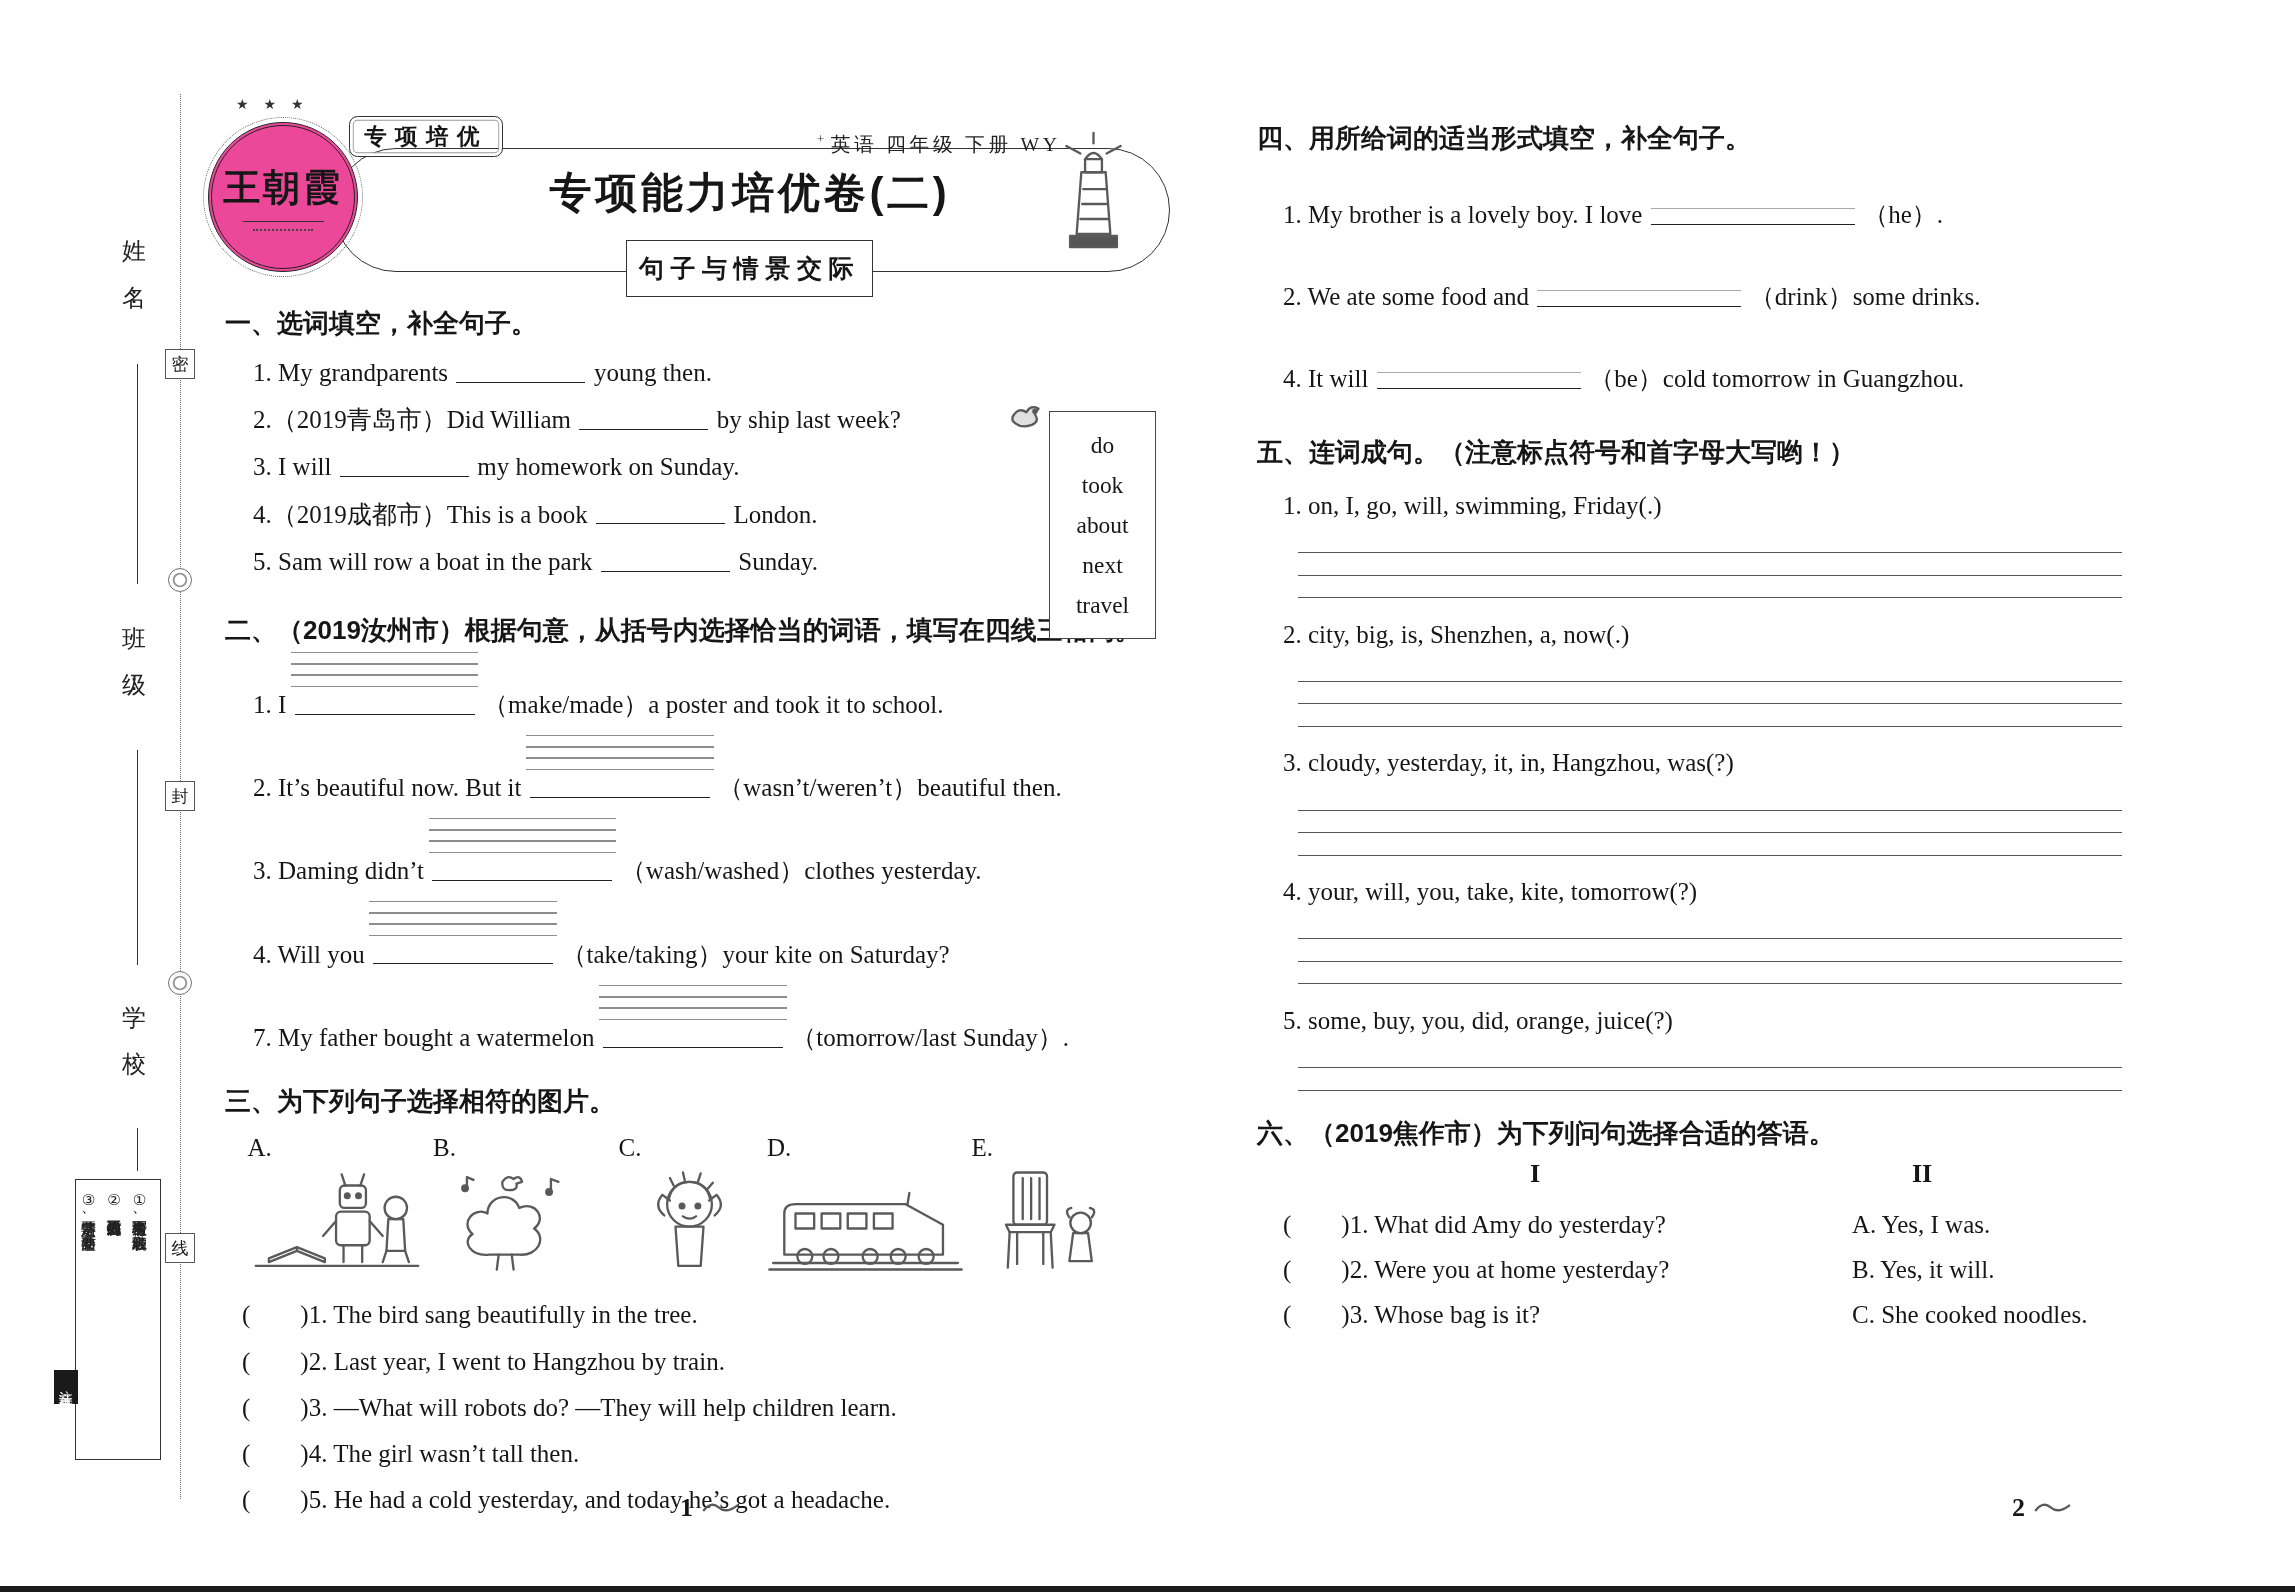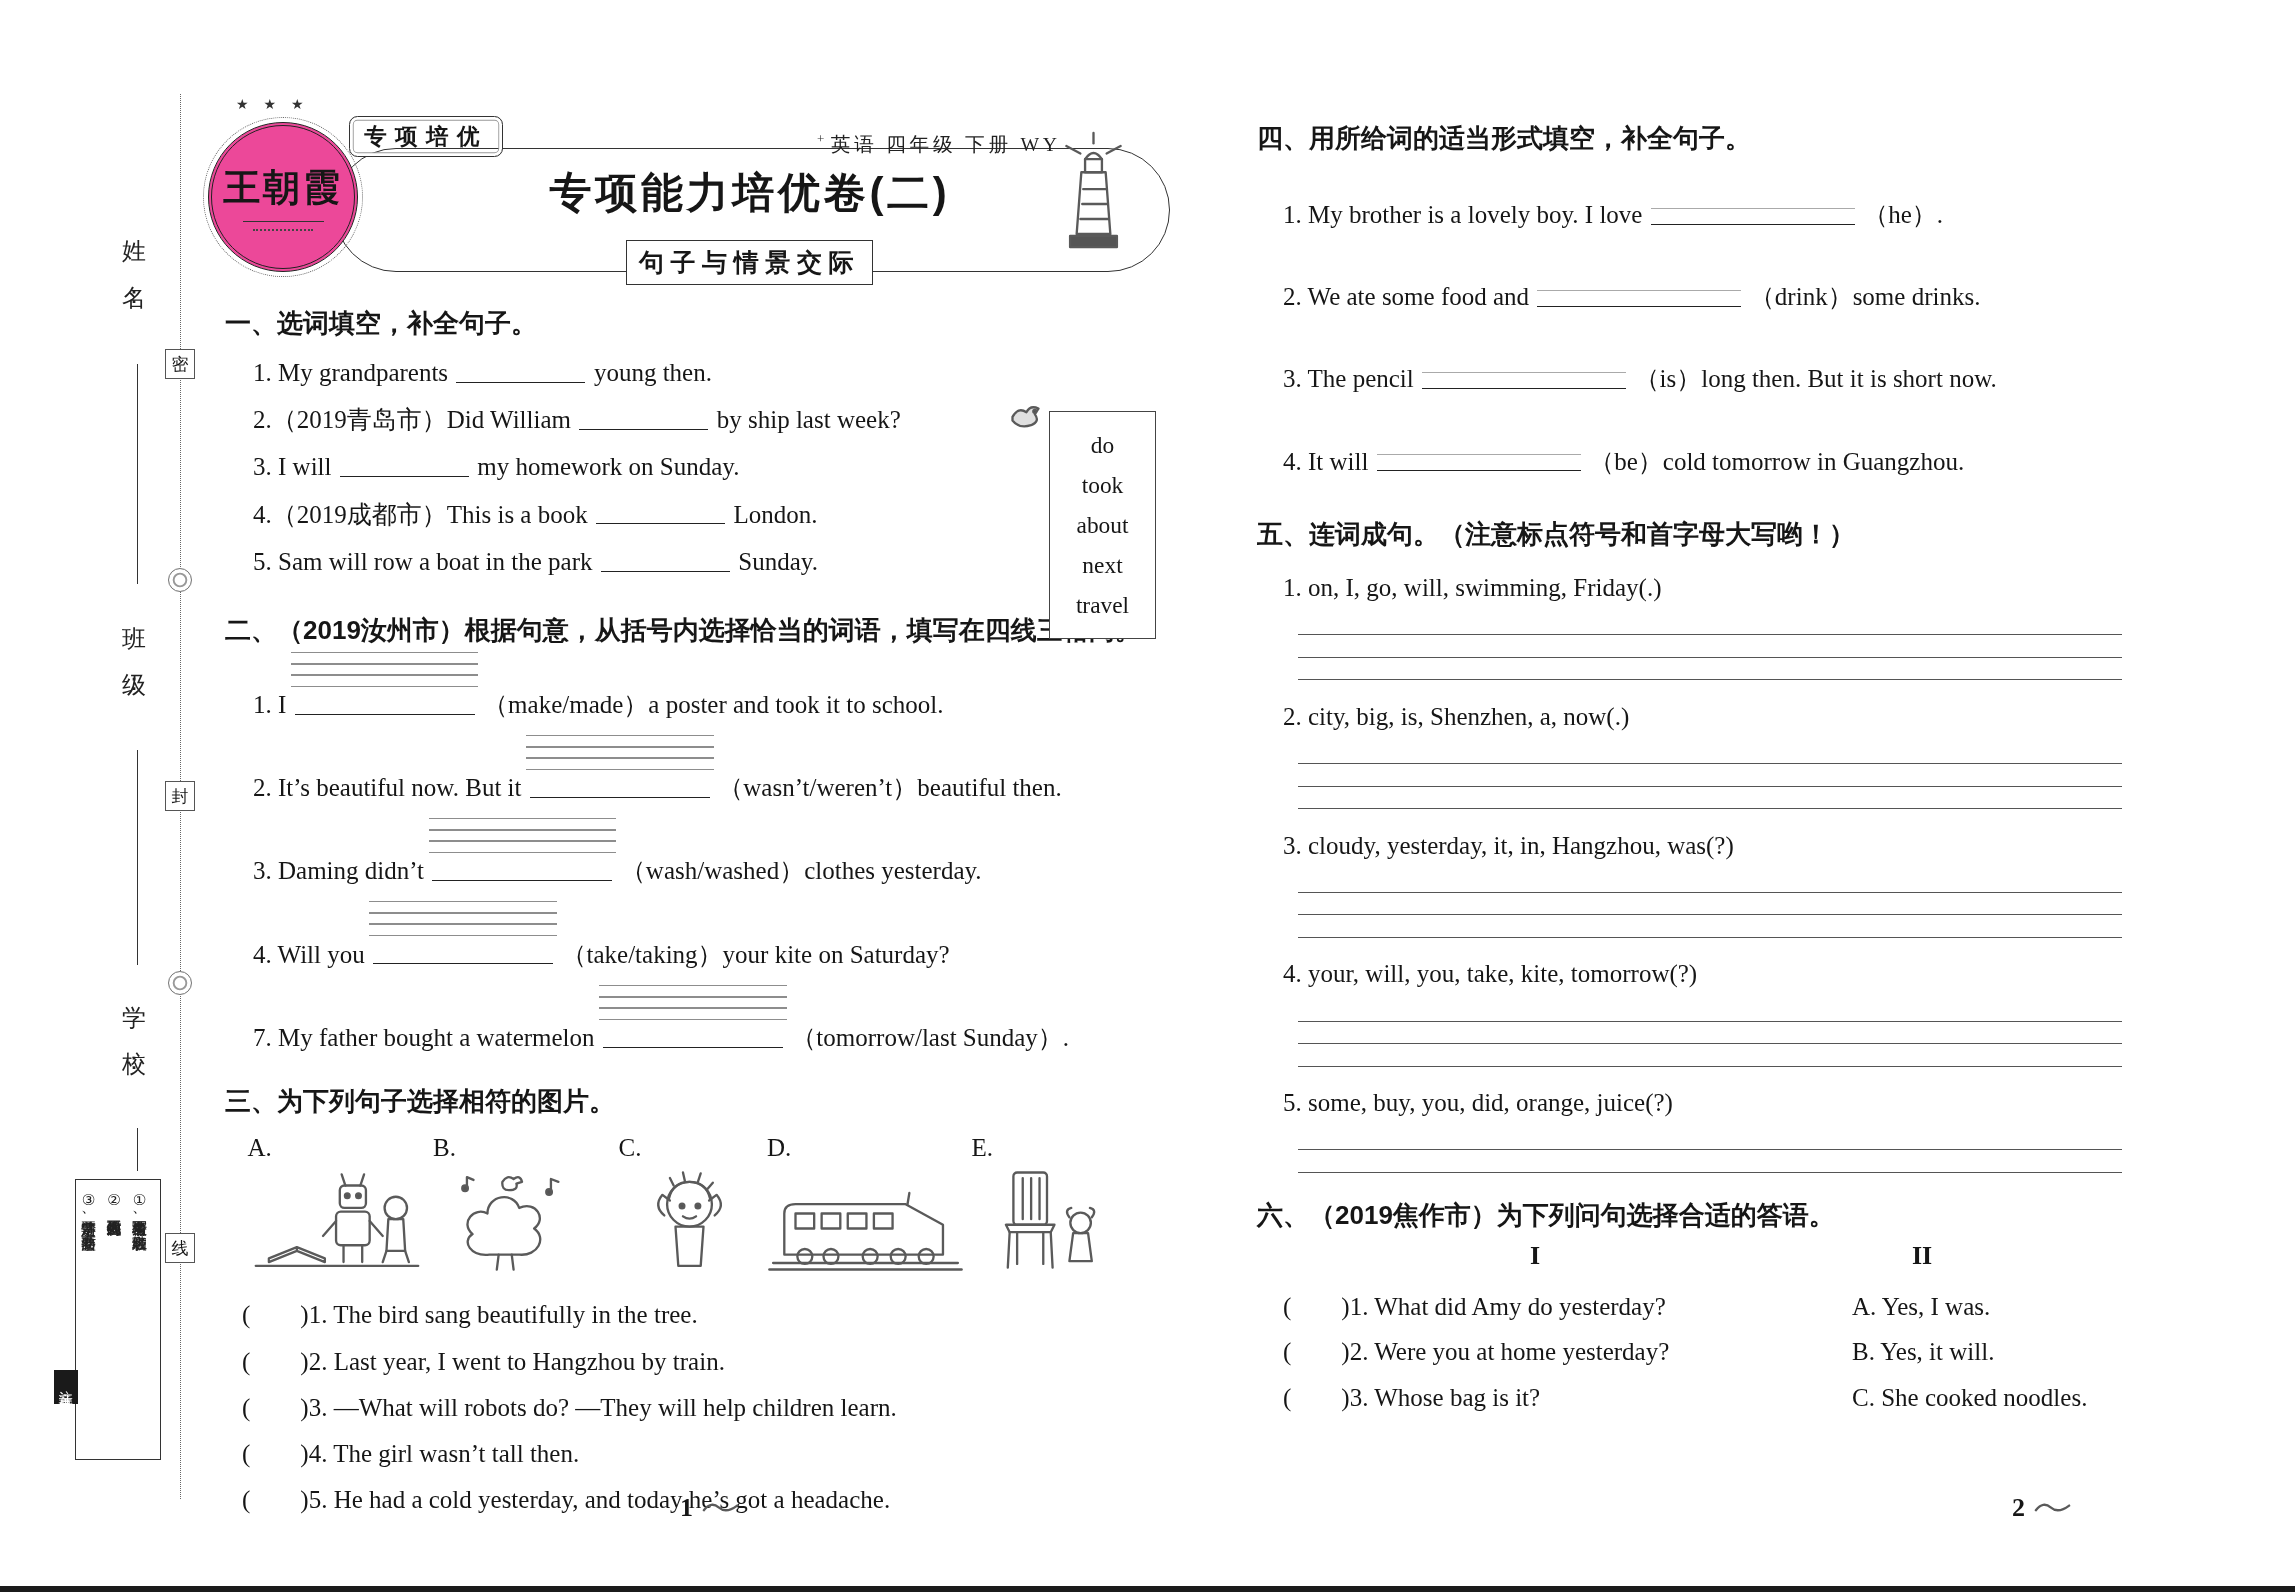--- a/index.html
+++ b/index.html
@@ -34,21 +34,21 @@
   .logo-rule { width:81px; border-top:1.9px solid #333; margin-top:8.4px; }
   .logo-dots { width:60px; border-top:2.8px dotted #444; margin-top:6.6px; }
   .banner { position:absolute; left:349px; top:116px; width:154px; height:41px; border:1.9px solid #333; border-radius:8.4px;
             box-shadow:inset 0 0 0 2.8px #fff, inset 0 0 0 3.7px #999; display:flex; align-items:center; justify-content:center;
             font-family:"Liberation Sans","DejaVu Sans",sans-serif; font-weight:bold; font-size:22.5px; letter-spacing:8.4px; z-index:2; }
   .subject-info { position:absolute; left:817px; top:131px; font-size:19.7px; letter-spacing:3.7px; color:#222; z-index:2; }
   .brand-mark { font-size:13px; vertical-align:super; letter-spacing:0.9px; margin-right:5.6px; color:#333; }
   .capsule { position:absolute; left:334px; top:148px; width:836px; height:124px; border:1.9px solid #333; border-radius:66px; z-index:1; }
   .page-title { position:absolute; left:394px; top:165px; width:712px; text-align:center; z-index:2;
                 font-family:"Liberation Sans","DejaVu Sans",sans-serif; font-weight:bold; font-size:42px; letter-spacing:3.7px; }
-  .subtitle-box { position:absolute; left:626px; top:240px; width:247px; height:45px; background:#fff; border:1.9px solid #333;
+  .subtitle-box { position:absolute; left:626px; top:240px; width:247px; height:57px; background:#fff; border:1.9px solid #333;
                   display:flex; align-items:center; justify-content:center; z-index:2;
                   font-family:"Liberation Sans","DejaVu Sans",sans-serif; font-weight:bold; font-size:25px; letter-spacing:6.6px; }
   .lighthouse { position:absolute; left:1057px; top:127px; z-index:2; }
 
   
   .col-left  { position:absolute; left:225px;  top:307px; width:970px; font-size:25px; line-height:1.25; }
   .col-right { position:absolute; left:1257px; top:122px; width:904px;  font-size:25px; line-height:1.25; }
   .h { font-family:"Liberation Sans","DejaVu Sans",sans-serif; font-weight:bold; font-size:26px; line-height:1.3; }
 
   .q { margin:16px 0 0 28px; }
@@ -284,21 +284,20 @@
       <p class="q3"><span class="paren">(        )</span><span>5. He had a cold yesterday, and today he’s got a headache.</span></p>
     </section>
   </div>
 
   <div class="col-right">
 
     <section>
       <h3 class="h">四、用所给词的适当形式填空，补全句子。</h3>
       <p class="q4 first"><span>1. My brother is a lovely boy. I love</span><span class="blank2"></span><span>（he）.</span></p>
       <p class="q4"><span>2. We ate some food and</span><span class="blank2"></span><span>（drink）some drinks.</span></p>
-      <p class="q4"><span>3. The pencil</span><span class="blank2"></span><span>（is）long then. But it is short now.</span></p>
       <p class="q4"><span>4. It will</span><span class="blank2"></span><span>（be）cold tomorrow in Guangzhou.</span></p>
     </section>
 
     <section>
       <h3 class="h h-s5">五、连词成句。（注意标点符号和首字母大写哟！）</h3>
 
       <p class="q5t">1. on, I, go, will, swimming, Friday(.)</p>
       <div class="lines">
           <div class="ln"></div>
           <div class="ln"></div>

